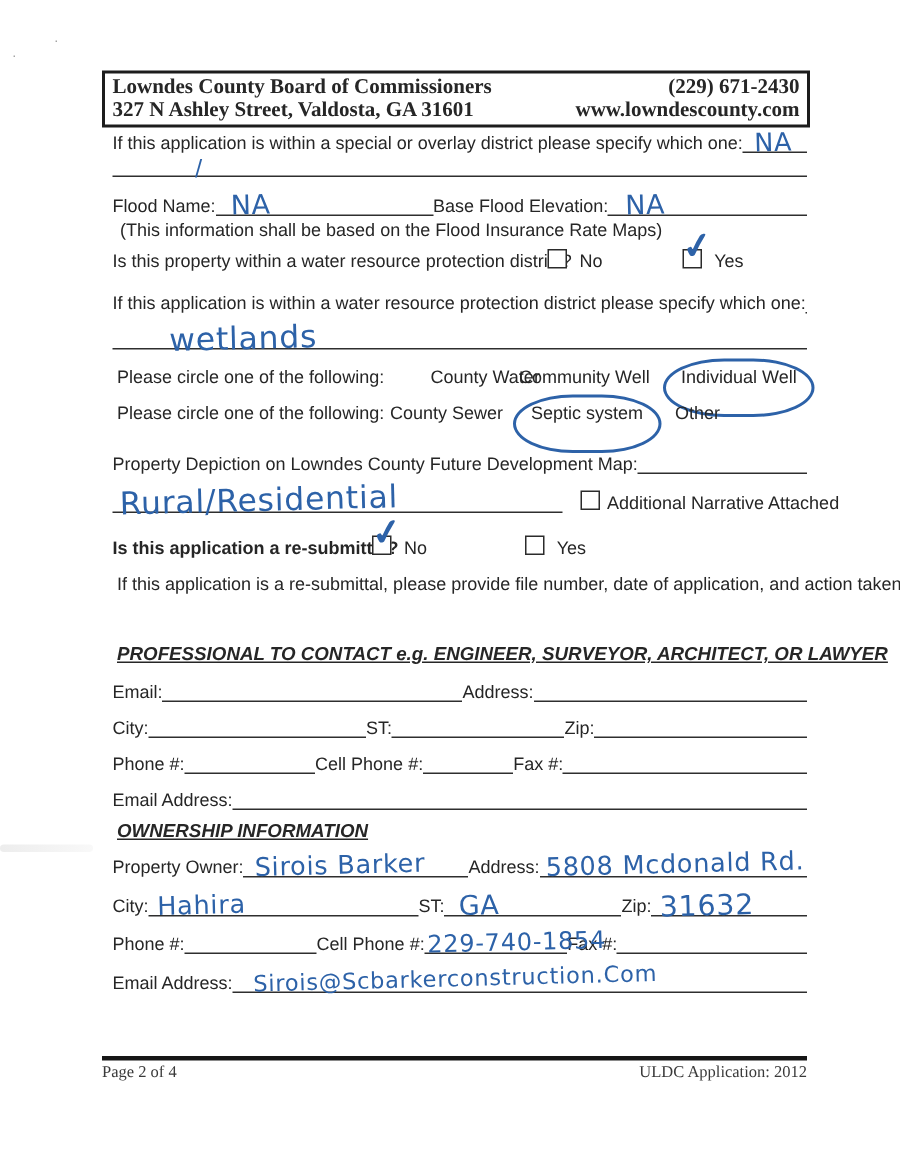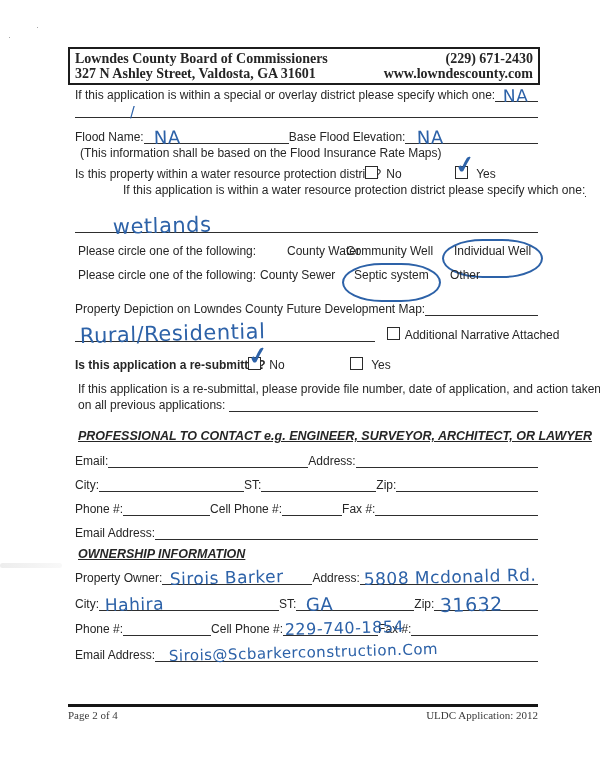--- a/index.html
+++ b/index.html
@@ -89,21 +89,21 @@
     <span style="left:380px;">
       <span class="cb"><span class="checkmark">✓</span></span>
       <span>Yes</span>
     </span>
   </div>
   <style>
     
     .absrow .cb{margin-right:5px;}
   </style>
 
-  <div class="row" style="left:75px;top:181px;width:463px;margin-left:48px;">
+  <div class="row" style="left:75px;top:193px;width:463px;">
     <span class="lbl">If this application is within a water resource protection district please specify which one:</span>
     <span class="fill grow"></span>
   </div>
   <div class="row" style="left:75px;top:208px;width:463px;">
     <span class="fill grow" style="height:24px;">
       <span class="hand" style="left:38px;font-size:21px;">wetlands</span>
     </span>
   </div>
 
   <div class="absrow" style="left:78px;top:241px;width:460px;">
@@ -144,24 +144,20 @@
       <span class="cb"><span class="checkmark">✓</span></span>
       <span>No</span>
     </span>
     <span style="left:275px;">
       <span class="cb"></span>
       <span>Yes</span>
     </span>
   </div>
 
   <div class="txt" style="left:78px;top:382px;">If this application is a re-submittal, please provide file number, date of application, and action taken</div>
-  <div class="row" style="left:78px;top:396px;width:460px;">
-    <span class="lbl">on all previous applications:</span>
-    <span class="fill grow" style="margin-left:4px;"></span>
-  </div>
 
   <div class="sect" style="left:78px;top:429px;">PROFESSIONAL TO CONTACT e.g. ENGINEER, SURVEYOR, ARCHITECT, OR LAWYER</div>
 
   <div class="row" style="left:75px;top:452px;width:463px;">
     <span class="lbl">Email:</span>
     <span class="fill" style="flex:0 0 200px;"></span>
     <span class="lbl">Address:</span>
     <span class="fill grow"></span>
   </div>
 

